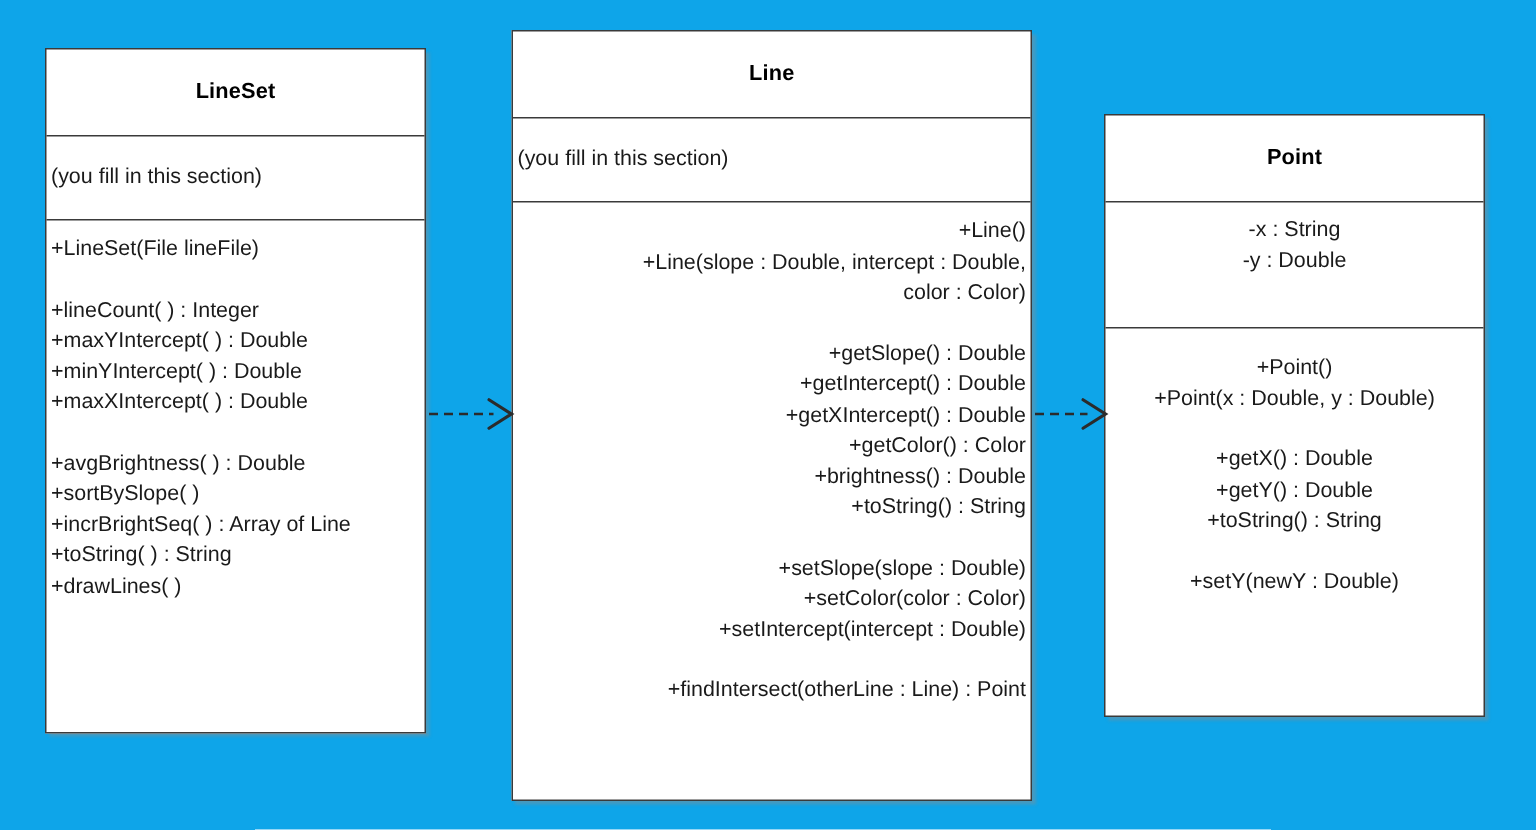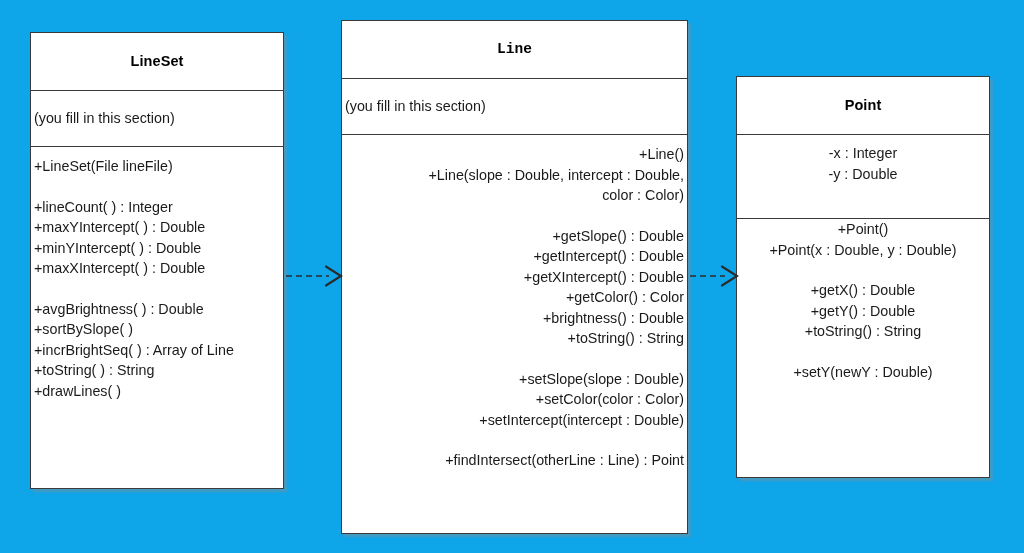--- a/index.html
+++ b/index.html
@@ -108,21 +108,21 @@
       <div class="member gap"></div>
       <div class="member">+avgBrightness( ) : Double</div>
       <div class="member">+sortBySlope( )</div>
       <div class="member">+incrBrightSeq( ) : Array of Line</div>
       <div class="member">+toString( ) : String</div>
       <div class="member">+drawLines( )</div>
     </div>
   </div>
 
   <div class="uml-class" style="left:341px; top:20px; width:347px; height:514px;">
-    <div class="uml-compartment compartment-name" style="height:57px;font-family:Liberation Mono, monospace;">
+    <div class="uml-compartment compartment-name" style="height:57px;">
       <span class="class-title">Line</span>
     </div>
     <div class="uml-compartment" style="height:56px;">
       <span class="note-text">(you fill in this section)</span>
     </div>
     <div class="uml-compartment member-list" style="height:401px;text-align:right;">
       <div class="member">+Line()</div>
       <div class="member">+Line(slope : Double, intercept : Double,</div>
       <div class="member cont">color : Color)</div>
       <div class="member gap"></div>
@@ -139,24 +139,24 @@
       <div class="member gap"></div>
       <div class="member">+findIntersect(otherLine : Line) : Point</div>
     </div>
   </div>
 
   <div class="uml-class" style="left:736px; top:76px; width:254px; height:402px;text-align:center;">
     <div class="uml-compartment compartment-name" style="height:57px;">
       <span class="class-title">Point</span>
     </div>
     <div class="uml-compartment attrs-list" style="height:84px;">
-      <div class="member">-x : Integer</div>
+      <div class="member">-x : String</div>
       <div class="member">-y : Double</div>
     </div>
-    <div class="uml-compartment member-list" style="height:261px; padding-top:0;">
+    <div class="uml-compartment member-list" style="height:261px; padding-top:16px;">
       <div class="member">+Point()</div>
       <div class="member">+Point(x : Double, y : Double)</div>
       <div class="member gap"></div>
       <div class="member">+getX() : Double</div>
       <div class="member">+getY() : Double</div>
       <div class="member">+toString() : String</div>
       <div class="member gap"></div>
       <div class="member">+setY(newY : Double)</div>
     </div>
   </div>

